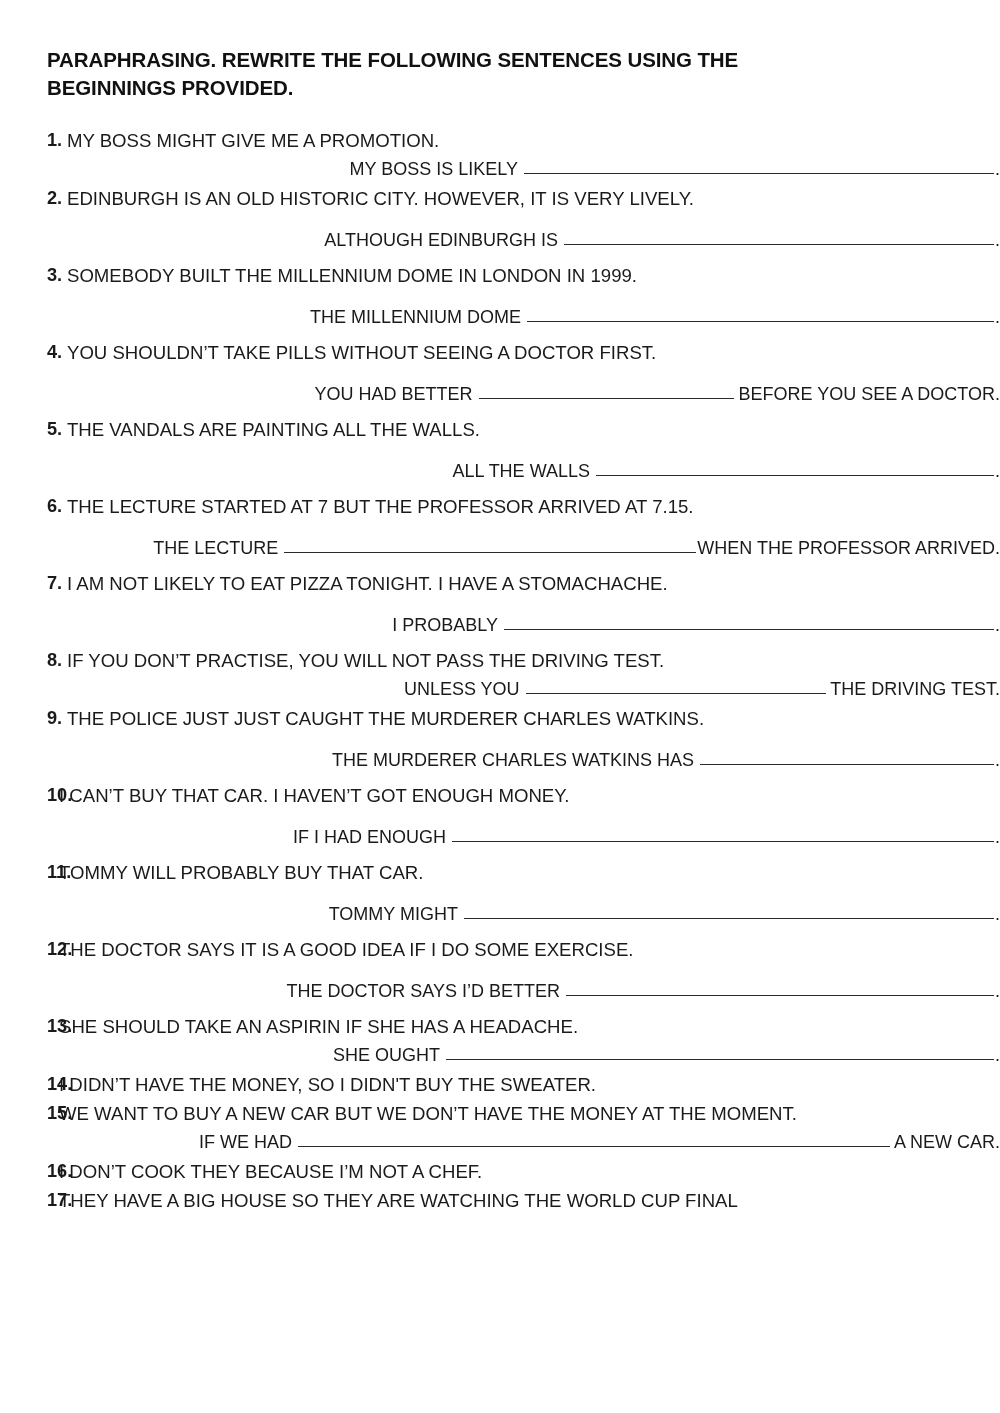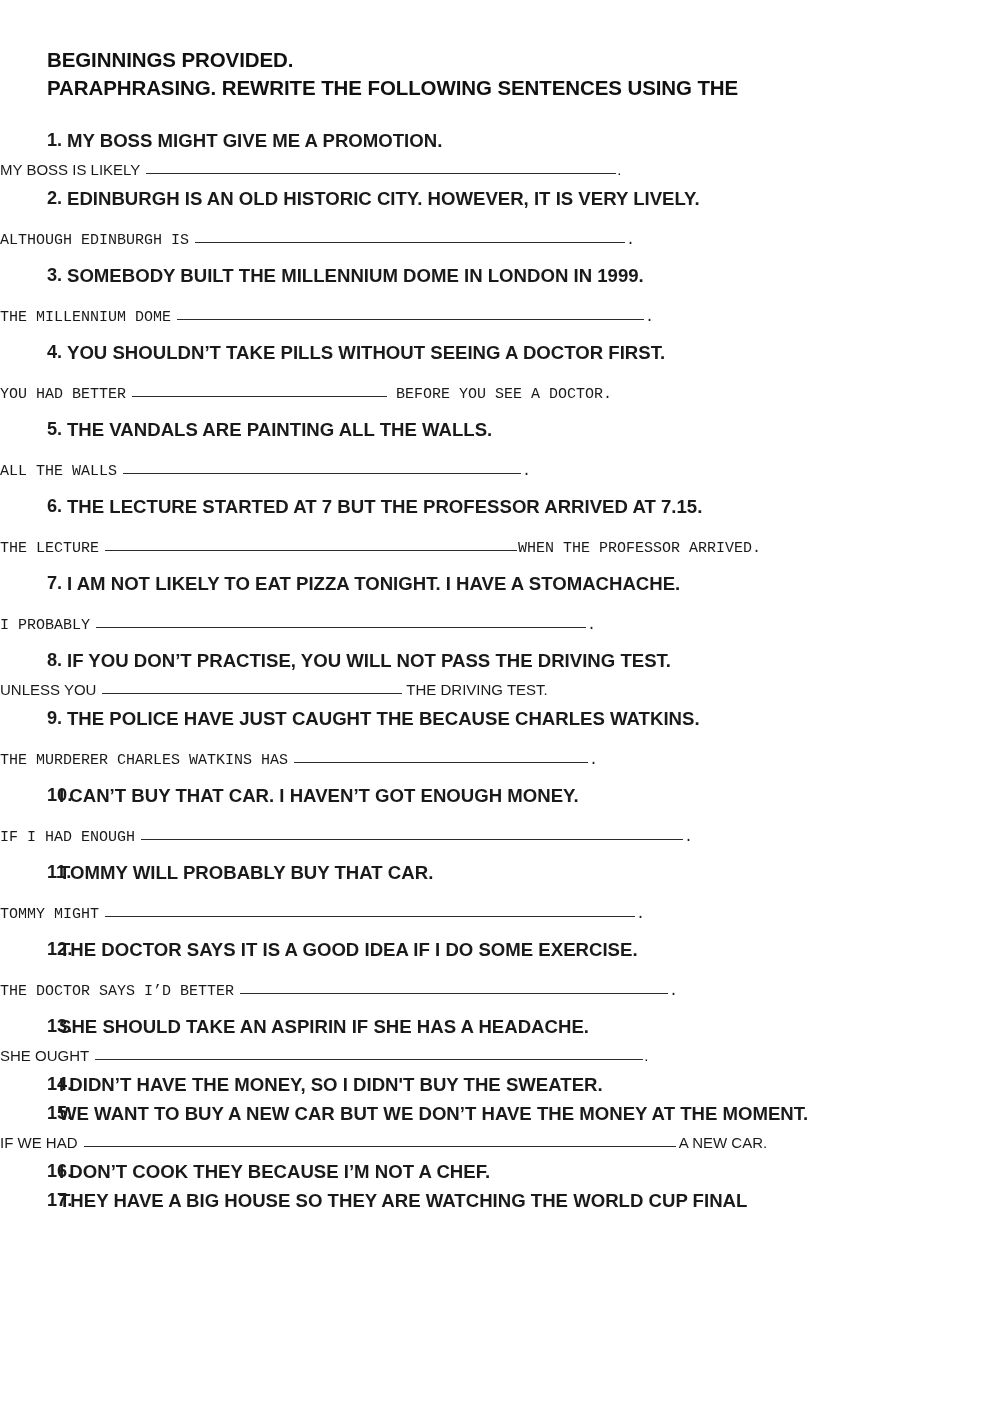--- a/index.html
+++ b/index.html
@@ -72,34 +72,35 @@
     line-height: 29px;
   }
 
   
   .prompt-row.wide-gap .prompt-text { padding-left: 8px; }
   .prompt-row.tight-gap .prompt-text { padding-left: 0px; }
 
   .prompt-text {
     flex: 1 1 auto;
     line-height: 29px;
-    font-weight: bold;
   }
 
   
   .answer-row {
-    font-size: 15px;
+    padding-left: 107px;
+    font-size: 18px;
     line-height: 29px;
     white-space: nowrap;
+    text-align: right;
   }
 
   .answer-row.wrap { white-space: normal; }
 
   
-  .gap-loose .answer-row { margin-top: 13px; font-family: Liberation Mono, monospace; }
+  .gap-loose .answer-row { margin-top: 13px; }
   .gap-tight .answer-row { margin-top: 0px; }
   .sp-tight  { margin-bottom: 0px; }
   .sp-mid    { margin-bottom: 6px; }
 
   
   .blank {
     display: inline-block;
     border-bottom: 1.7px solid #2b2b2b;
     vertical-align: baseline;
     height: 17px;
@@ -112,22 +113,22 @@
   .trail-tight { margin-left: 0px; }
 
   .tail-period { margin-left: 1px; }
 </style>
 </head>
 <body>
 
 <div class="page">
 
   <div class="worksheet-title">
+    <div>PARAPHRASING. REWRITE THE FOLLOWING SENTENCES USING THE</div>
     <div>BEGINNINGS PROVIDED.</div>
-    <div>PARAPHRASING. REWRITE THE FOLLOWING SENTENCES USING THE</div>
   </div>
 
   <div class="exercise-list" id="exercise-list">
       <div class="exercise-item gap-tight sp-tight">
         <div class="prompt-row wide-gap">
           <span class="item-number">1.</span>
           <span class="prompt-text">MY BOSS MIGHT GIVE ME A PROMOTION.</span>
         </div>
         <div class="answer-row"><span class="lead">MY BOSS IS LIKELY</span><span class="blank" style="width: 470px;"></span><span class="tail-period">.</span></div>
       </div>
@@ -176,21 +177,21 @@
       <div class="exercise-item gap-tight sp-tight">
         <div class="prompt-row wide-gap">
           <span class="item-number">8.</span>
           <span class="prompt-text">IF YOU DON’T PRACTISE, YOU WILL NOT PASS THE DRIVING TEST.</span>
         </div>
         <div class="answer-row"><span class="lead">UNLESS YOU</span><span class="blank" style="width: 300px;"></span><span class="trail-tight"> THE DRIVING TEST.</span></div>
       </div>
       <div class="exercise-item gap-loose sp-mid">
         <div class="prompt-row wide-gap">
           <span class="item-number">9.</span>
-          <span class="prompt-text">THE POLICE HAVE JUST CAUGHT THE BECAUSE CHARLES WATKINS.</span>
+          <span class="prompt-text">THE POLICE JUST JUST CAUGHT THE MURDERER CHARLES WATKINS.</span>
         </div>
         <div class="answer-row"><span class="lead">THE MURDERER CHARLES WATKINS HAS</span><span class="blank" style="width: 294px;"></span><span class="tail-period">.</span></div>
       </div>
       <div class="exercise-item gap-loose sp-mid">
         <div class="prompt-row tight-gap">
           <span class="item-number">10.</span>
           <span class="prompt-text">I CAN’T BUY THAT CAR. I HAVEN’T GOT ENOUGH MONEY.</span>
         </div>
         <div class="answer-row"><span class="lead">IF I HAD ENOUGH</span><span class="blank" style="width: 542px;"></span><span class="tail-period">.</span></div>
       </div>

